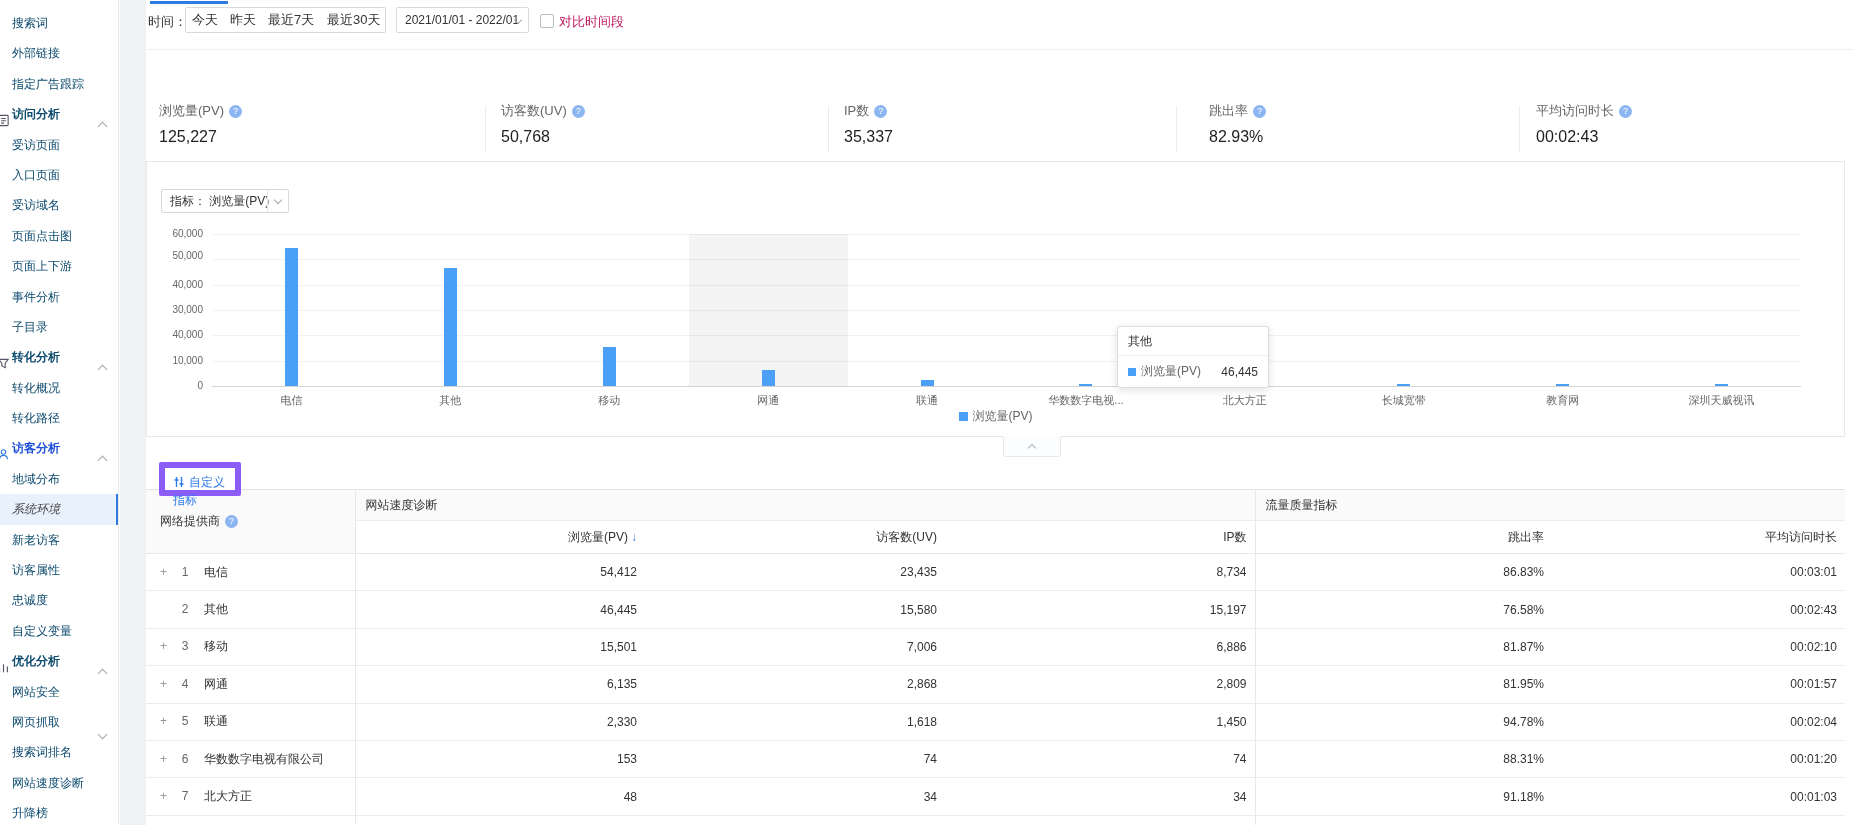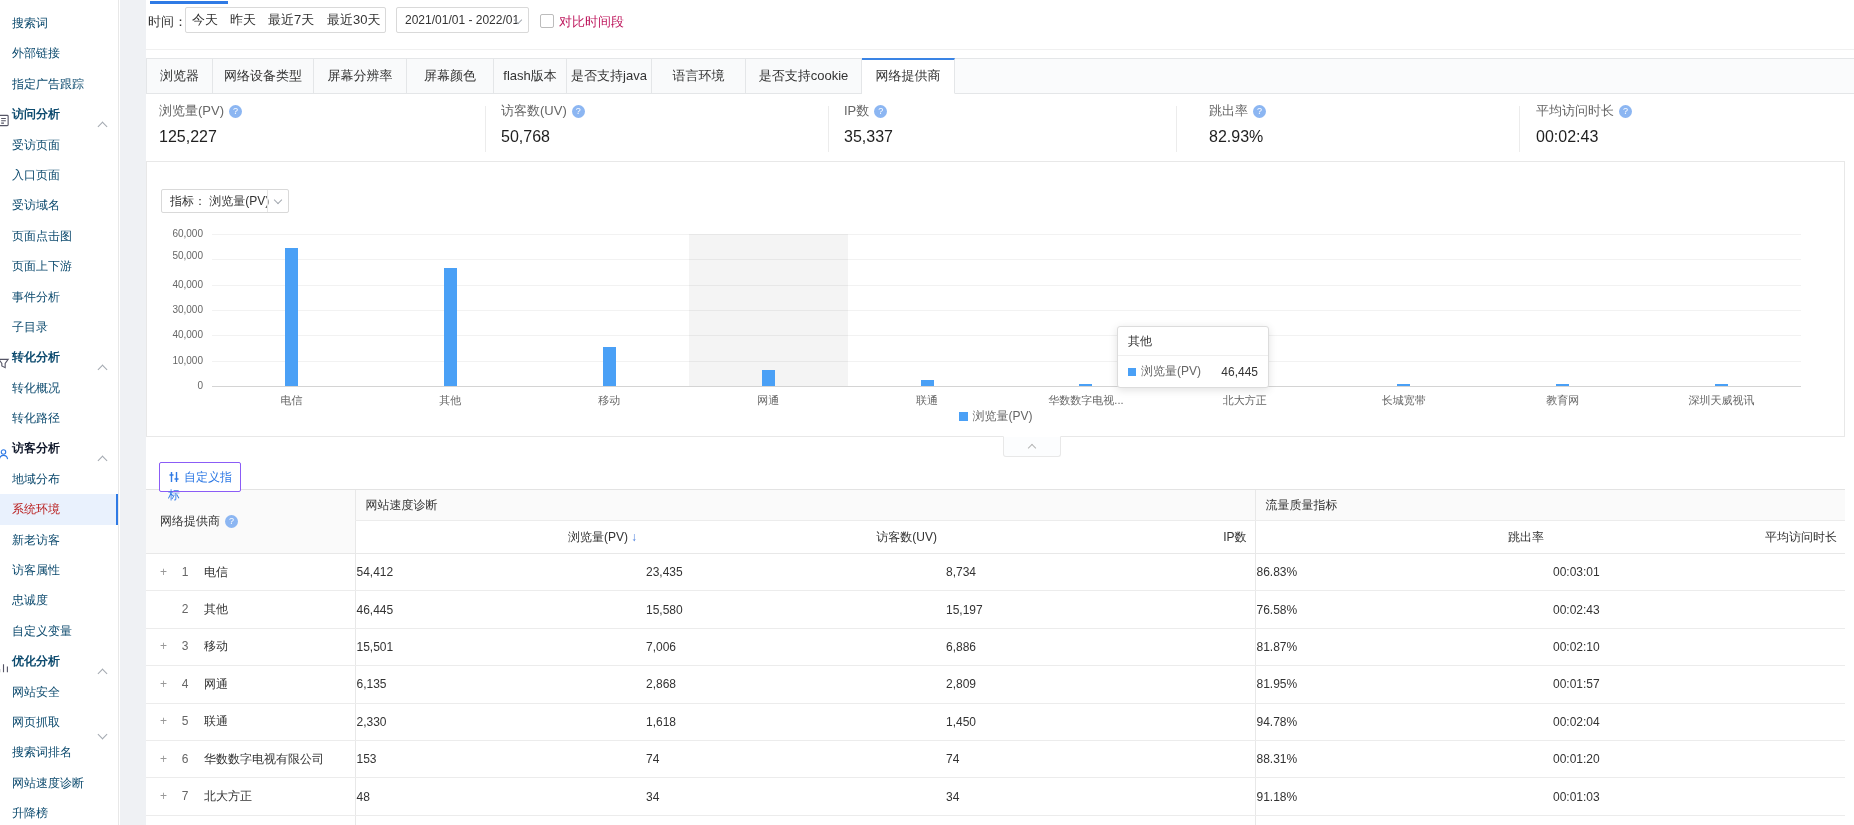--- a/index.html
+++ b/index.html
@@ -4,22 +4,22 @@
 <style>
   html,body{margin:0;padding:0;background:#fff;}
   #app{position:relative;width:1854px;height:825px;background:#fff;overflow:hidden;
        font-family:"Liberation Sans","DejaVu Sans",sans-serif;color:#333;}
   
   #sidebar{position:absolute;left:0;top:0;width:119px;height:825px;background:#fff;
            border-right:1px solid #e8e8e8;box-sizing:border-box;padding-top:8px;}
   .side-item{position:relative;height:30.4px;line-height:30.4px;font-size:12px;color:#0c4a6e;
              padding-left:12px;cursor:pointer;white-space:nowrap;box-sizing:border-box;}
   .side-item.section{font-weight:bold;}
-  .side-item.active{color:#0f172a;}
-  .side-item.selected{background:#e9f1fd;color:#b91c1c;border-right:2px solid #2f7ae5;}
+  .side-item.active{color:#1d4ed8;}
+  .side-item.selected{background:#e9f1fd;color:#404040;border-right:2px solid #2f7ae5;font-style:italic;}
   .sicon{position:absolute;left:-3px;top:8.5px;width:13px;height:13px;color:#556;}
   .sicon svg *{fill:none;stroke:currentColor;stroke-width:1.2;}
   .side-item.active .sicon{color:#2f7ae5;}
   .chev{display:inline-block;width:6px;height:6px;border-right:1.3px solid #a3a9b0;
         border-bottom:1.3px solid #a3a9b0;}
   .chev.up{transform:rotate(-135deg);}
   .chev.down{transform:rotate(45deg);}
   .side-chev{position:absolute;right:12px;top:12px;}
   #gutter{position:absolute;left:120px;top:0;width:26px;height:825px;background:#eff1f4;}
   
@@ -75,35 +75,35 @@
   .tt-title{padding:6px 10px 5px;font-size:12px;color:#333;border-bottom:1px solid #efefef;}
   .tt-row{display:flex;align-items:center;padding:7px 10px;font-size:12px;}
   .tt-sq{width:8px;height:8px;background:#4aa0f6;margin-right:5px;}
   .tt-name{color:#666;}
   .tt-val{margin-left:auto;color:#333;}
   #collapse-tab{position:absolute;left:856px;top:274px;width:56px;height:19px;background:#fcfdfe;
                 border:1px solid #e8e8e8;border-top:1px solid #fff;border-radius:0 0 3px 3px;
                 display:flex;align-items:center;justify-content:center;cursor:pointer;}
   #collapse-tab .chev{width:5px;height:5px;border-color:#b5b5b5;margin-top:3px;}
   
-  #custom-btn{position:absolute;left:159px;top:462px;width:82px;height:30px;border:1px solid #8b5cf6;
+  #custom-btn{position:absolute;left:159px;top:462px;width:82px;height:30px;border:6px solid #8b5cf6;
               border-radius:2px;box-sizing:border-box;background:#fff;color:#2f7ae5;font-size:12px;
               line-height:18px;padding:5px 0 17px 8px;cursor:pointer;overflow:visible;z-index:2;}
   .cm-icon{display:inline-block;width:12px;height:12px;vertical-align:-2px;margin-right:4px;}
   .cm-icon svg *{fill:none;stroke:#2f7ae5;stroke-width:1.4;}
   
   #table-wrap{position:absolute;left:146px;top:489px;width:1699px;height:336px;overflow:hidden;
               border-top:1px solid #e3e3e3;}
   table{width:1699px;border-collapse:collapse;table-layout:fixed;font-size:12px;}
   thead th{font-weight:normal;color:#333;}
   th.provider{text-align:left;background:#fafafa;padding-left:14px;border-bottom:1px solid #e8e8e8;}
   tr.grp th.group{background:#fafafa;text-align:left;padding-left:10px;height:28px;
                   border-bottom:1px solid #ececec;}
   tr.cols th{height:30px;text-align:right;padding-right:8px;border-bottom:1px solid #e8e8e8;background:#fff;}
-  tbody td{height:34.4px;border-bottom:1px solid #ececec;padding-right:8px;color:#333;}
+  tbody td{height:34.4px;border-bottom:1px solid #ececec;text-align:right;padding-right:8px;color:#333;}
   td.name{text-align:left;padding:0 0 0 14px;}
   .bl{border-left:1px solid #e8e8e8;}
   .expander{display:inline-block;width:11px;color:#999;cursor:pointer;}
   .rank{display:inline-block;width:14px;margin-left:7px;color:#666;text-align:center;}
   .pname{margin-left:12px;color:#333;}
   .sort-arrow{color:#4a7fdd;font-weight:bold;margin-left:3px;}
 </style>
 </head>
 <body>
 
@@ -158,32 +158,20 @@
       <span class="qopt" style="left: 141px;">最近30天</span>
     </div>
   <div id="datebox">
     <span>2021/01/01 - 2022/01</span>
     <span class="chev down"></span>
   </div>
   <span id="cmp-check"></span>
   <span id="cmp-label">对比时间段</span>
   <div id="hairline"></div>
 
-  <div id="tabsbar">
-      <div class="tab" style="width: 67px;">浏览器</div>
-      <div class="tab" style="width: 101px;">网络设备类型</div>
-      <div class="tab" style="width: 93px;">屏幕分辨率</div>
-      <div class="tab" style="width: 87px;">屏幕颜色</div>
-      <div class="tab" style="width: 73px;">flash版本</div>
-      <div class="tab" style="width: 85px;">是否支持java</div>
-      <div class="tab" style="width: 94px;">语言环境</div>
-      <div class="tab" style="width: 116px;">是否支持cookie</div>
-      <div class="tab active" style="width: 93px;">网络提供商</div>
-      <div class="tab-rest"></div>
-    </div>
   <div id="metrics">
       <div class="metric" style="left: 13px;">
         <div class="m-label"><span>浏览量(PV)</span><span class="help">?</span></div>
         <div class="m-value">125,227</div>
       </div>
       <div class="metric" style="left: 355px;">
         <div class="m-label"><span>访客数(UV)</span><span class="help">?</span></div>
         <div class="m-value">50,768</div>
       </div>
       <div class="metric" style="left: 698px;">

